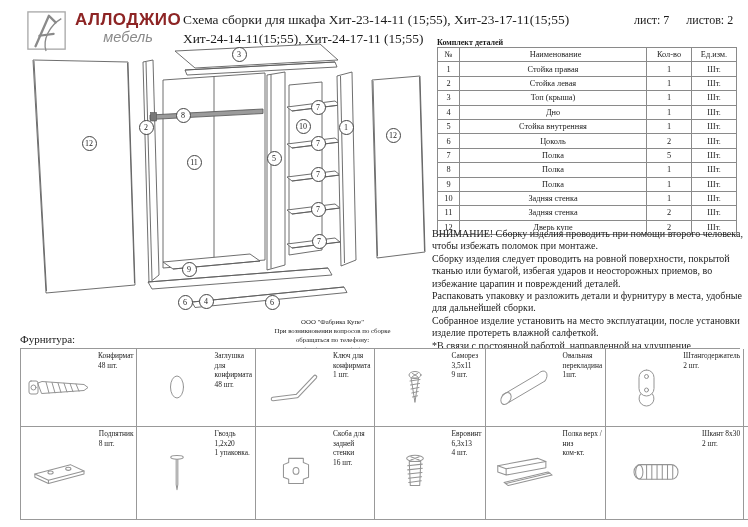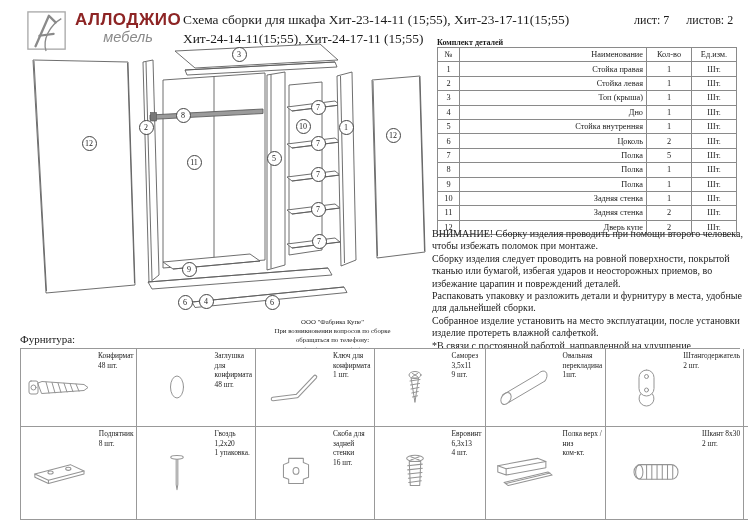--- a/index.html
+++ b/index.html
@@ -11,21 +11,21 @@
   #logo-text{text-align:center;}
   #logo-name{font-family:"Liberation Sans",sans-serif;font-weight:bold;font-size:17px;color:#8d2424;letter-spacing:.5px;}
   #logo-sub{font-family:"Liberation Sans",sans-serif;font-size:14.5px;color:#8a8a8a;margin-top:-1px;font-style:italic;}
   #title{left:183px;top:10px;width:395px;font-size:13.4px;line-height:1.45;}
   #sheet-info{left:634px;top:13px;font-size:12px;display:flex;gap:17px;white-space:nowrap;}
 
   
   #parts-title{left:437px;top:38px;font-size:8px;font-weight:bold;}
   #parts-table{left:437px;top:47px;}
   #parts-table table{border-collapse:collapse;width:299px;table-layout:fixed;}
-  #parts-table th,#parts-table td{border:1px solid #8a8a8a;font-size:8.3px;font-weight:normal;padding:1.5px 3px;height:10.4px;overflow:hidden;white-space:nowrap;text-align:right;}
+  #parts-table th,#parts-table td{border:1px solid #8a8a8a;font-size:8.3px;font-weight:normal;padding:1.5px 3px;height:10.4px;overflow:hidden;white-space:nowrap;text-align:center;}
   #parts-table .c{text-align:center;}
 
   
   #notes{left:432px;top:228px;width:314px;font-size:10px;line-height:1.24;font-family:Liberation Serif, serif;}
   #notes .gap{}
   #factory-note{left:250px;top:317px;width:165px;text-align:center;font-size:6.8px;line-height:1.35;}
 
   
   #diagram{left:18px;top:40px;width:415px;height:285px;}
   #exploded polygon{fill:#ffffff;stroke:#5f5f5f;stroke-width:.9;}

